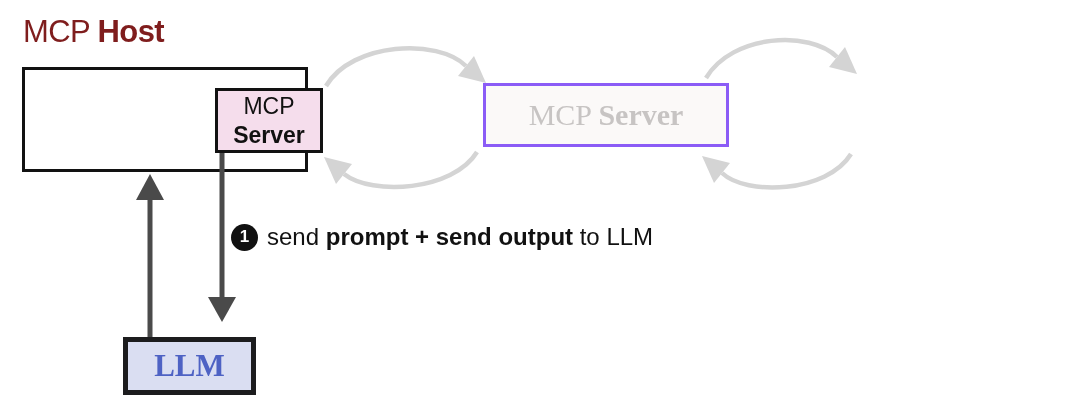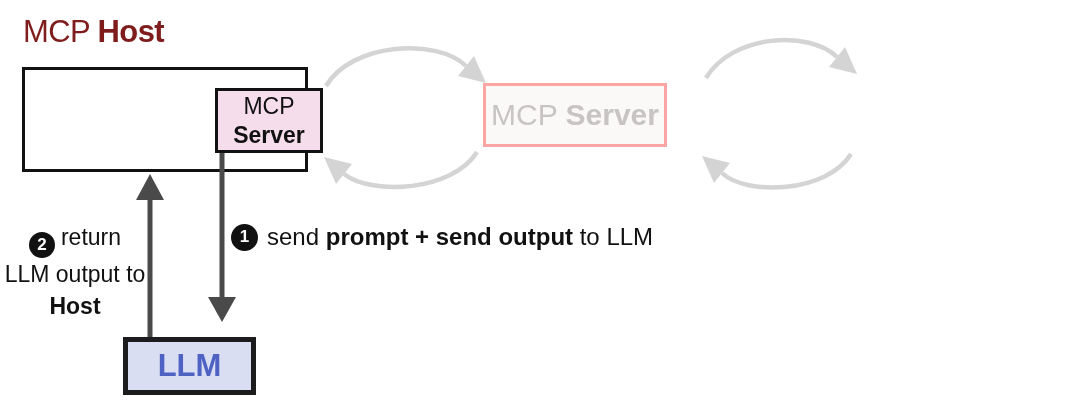--- a/index.html
+++ b/index.html
@@ -14,33 +14,33 @@
   .host-box {
     left:22px; top:67px; width:286px; height:105px;
     border:3px solid #121212; background:#ffffff; z-index:1;
   }
   .client-box {
     left:215px; top:88px; width:108px; height:65px;
     border:3px solid #121212; background:#f5ddec; z-index:3;
     flex-direction:column; font-size:23px; line-height:1.25; color:#111;
   }
   .server-box {
-    left:483px; top:83px; width:184px; height:64px;
-    border:3px solid #fca5a5; background:#fbf9f8;
-    font-size:30px; color:#c7c4c3; z-index:1;
+    left:483px; top:83px; width:246px; height:64px;
+    border:3px solid #8b5cf6; background:#fbf9f8;
+    font-size:30px; color:#c7c4c3; z-index:1;font-family:Liberation Serif, serif;
   }
   .github-box {
     left:857px; top:82px; width:193px; height:65px;
     border:2px dashed #b8bcbf; background:#f3f6f9;
     font-size:30px; color:#c9cdd2; z-index:1;
   }
   .llm-box {
     left:123px; top:337px; width:133px; height:58px;
     border:5px solid #1c1c1e; background:#dadef2;
-    font-size:31px; font-weight:bold; color:#4e62c4; z-index:3;
+    font-size:31px; font-weight:bold; color:#4e62c4; z-index:3;font-family:Liberation Serif, serif;
   }
   .diagram-title {
     position:absolute; left:23px; top:14px; font-size:31px;
     letter-spacing:-0.6px; color:#7f1d1d; z-index:2; white-space:nowrap;
   }
   .b { font-weight:bold; }
   .svg-layer { position:absolute; left:0; top:0; z-index:2; }
   .step1-label {
     position:absolute; left:231px; top:223px; font-size:24px; color:#111;
     display:flex; align-items:center; gap:9px; white-space:nowrap; z-index:4;
@@ -115,21 +115,14 @@
 
   <div class="step1-label">
     <span class="num-circle">1</span>
     <span>
       <span>send</span>
       <span class="b">prompt + send output</span>
       <span>to LLM</span>
     </span>
   </div>
 
-  <div class="step2-label">
-    <div>
-      <span class="num-circle">2</span><span>return</span>
-    </div>
-    <div>LLM output to</div>
-    <div class="b">Host</div>
-  </div>
 
 </div>
 
 </body></html>

